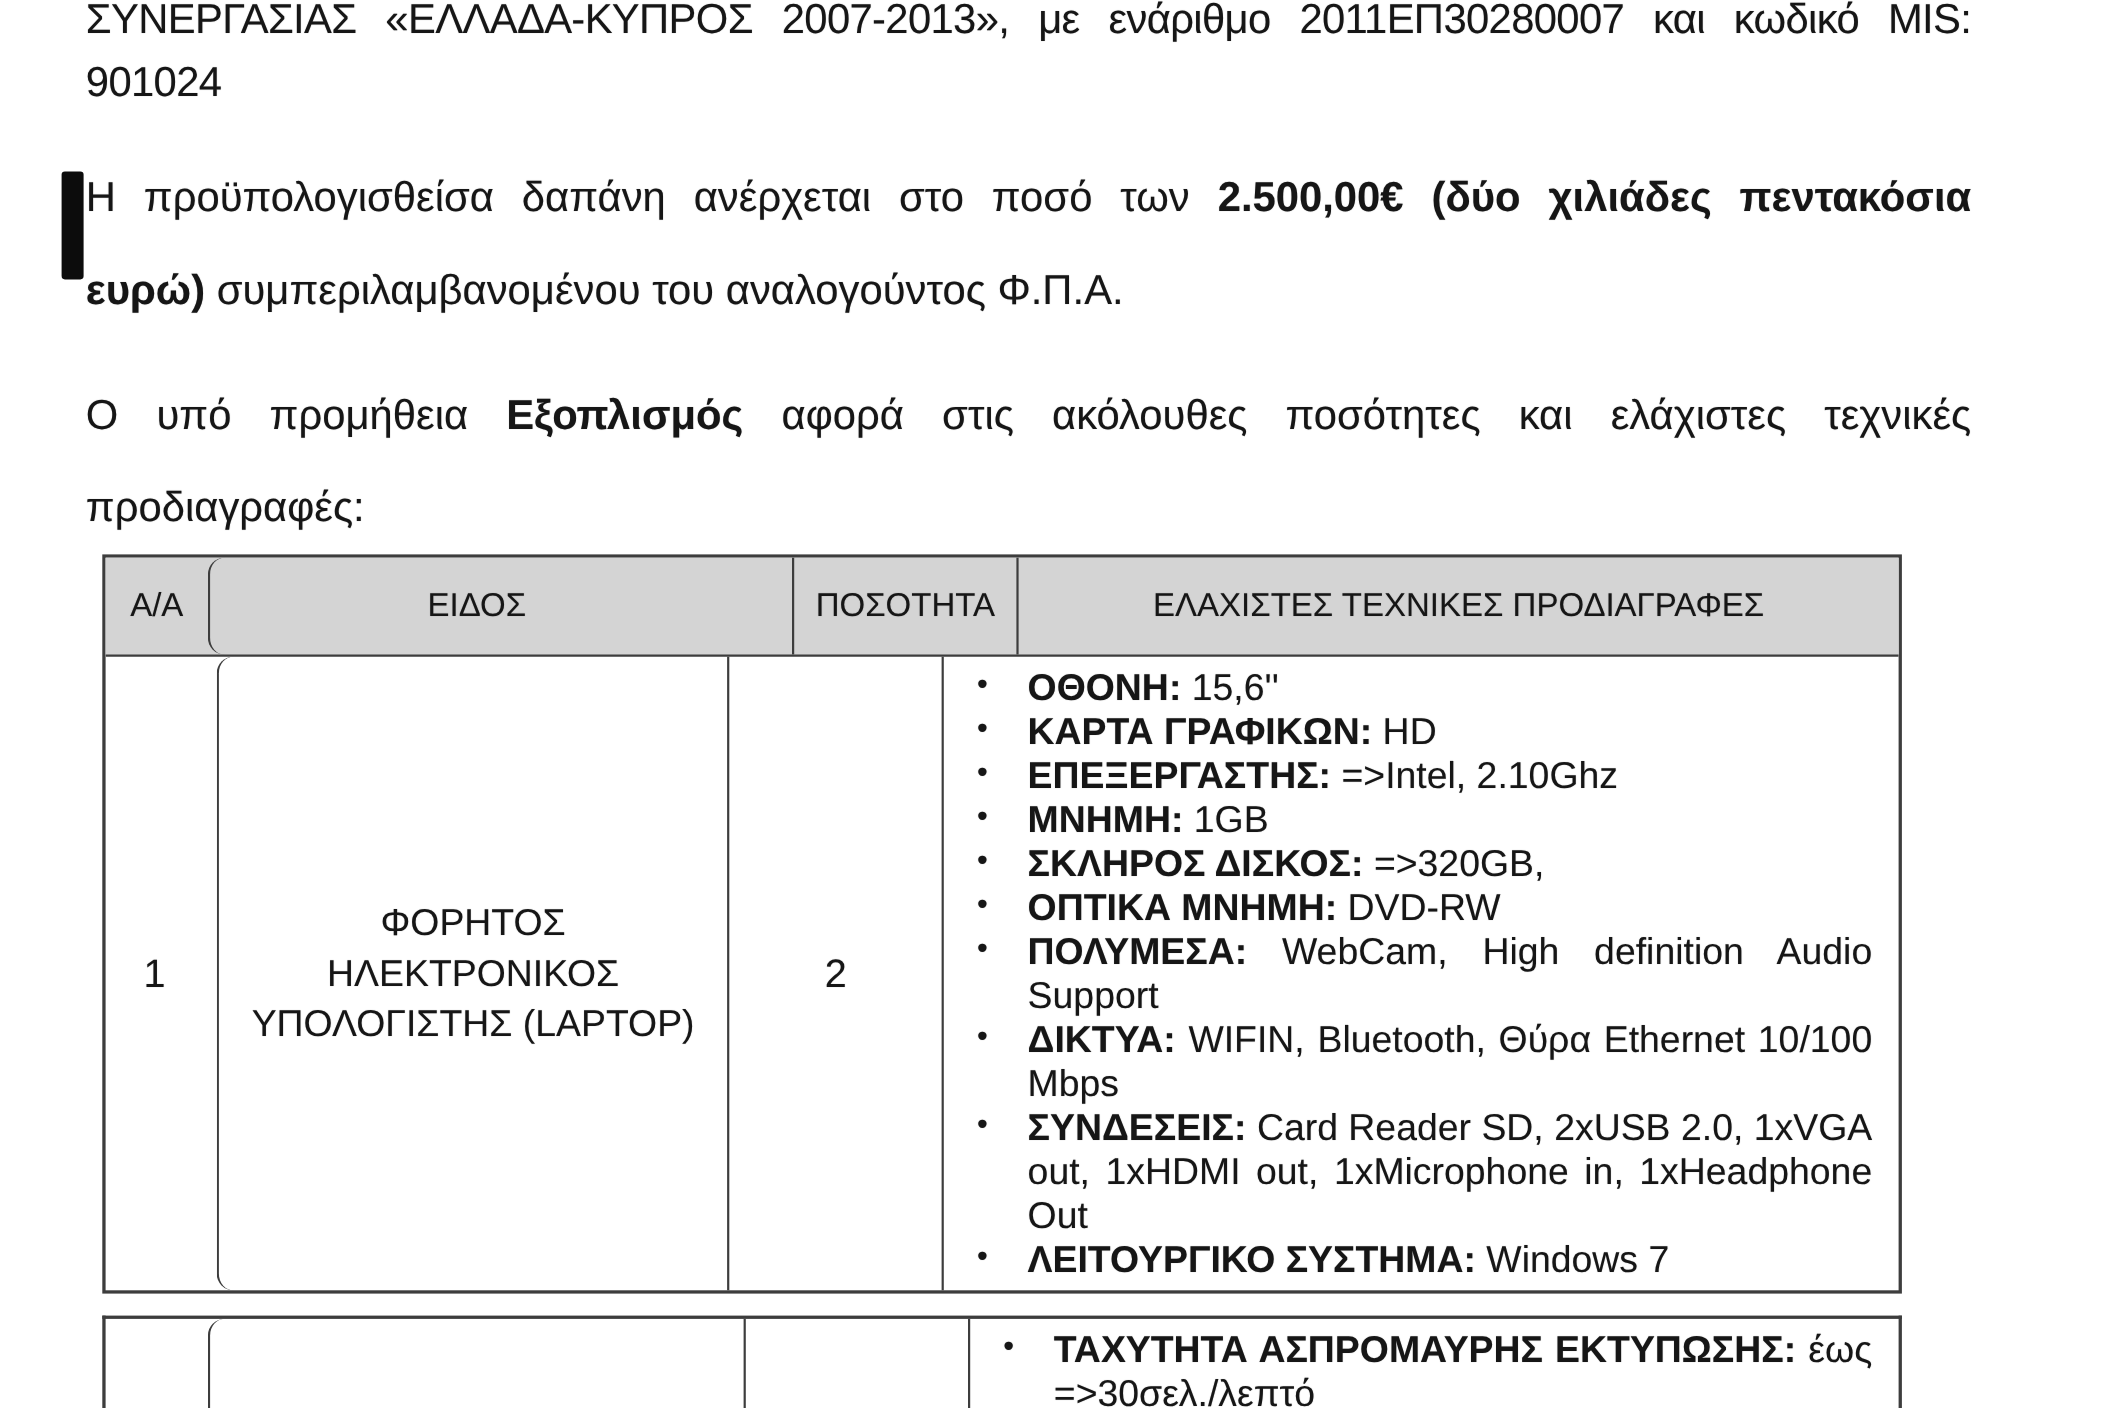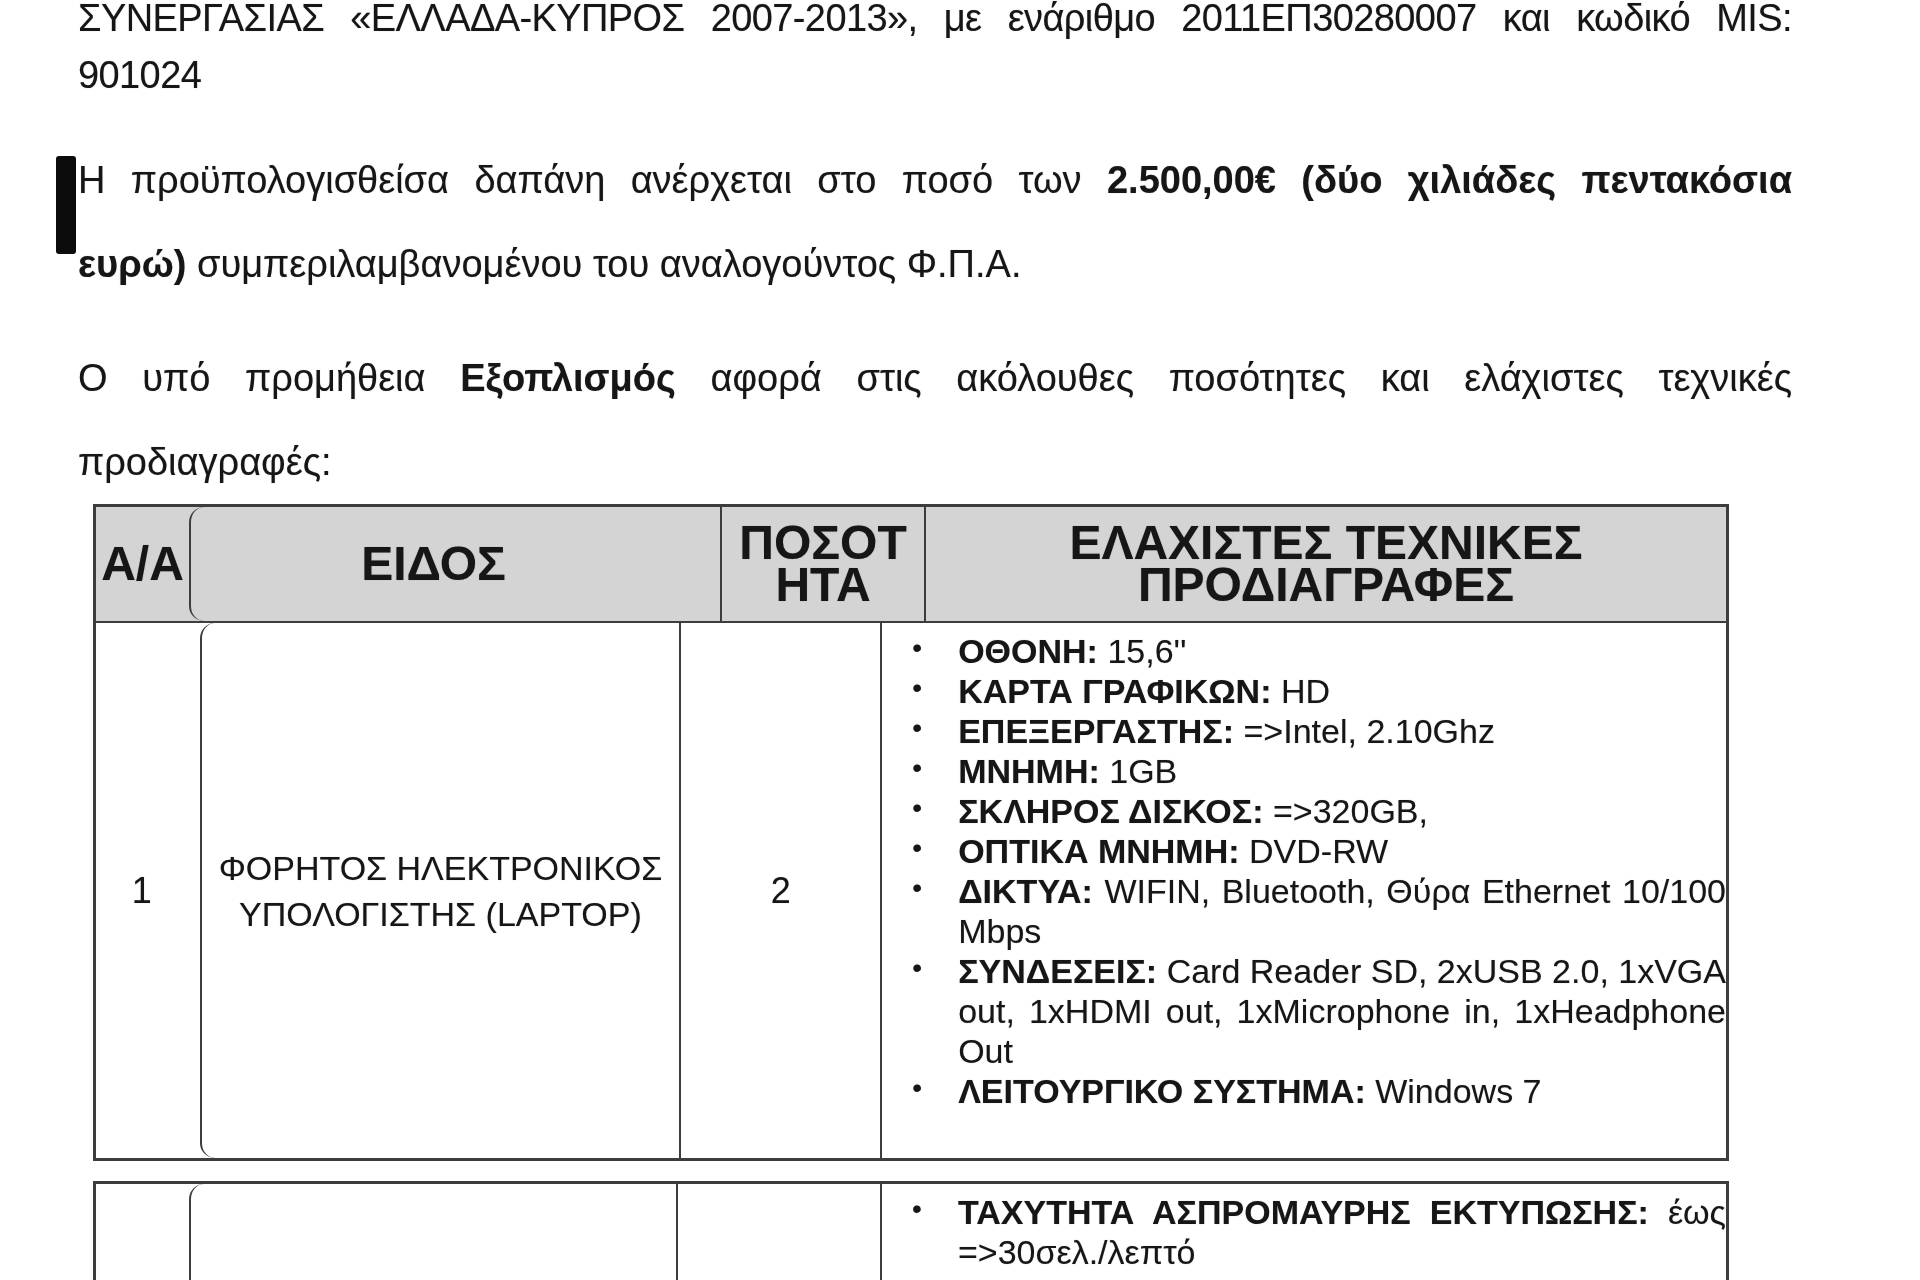--- a/index.html
+++ b/index.html
@@ -47,43 +47,43 @@
   .cell { border-left: 2px solid #3d3d3d; }
   .cell:first-child { border-left: none; }
   .c1 { width: 93px; }
   .c2 { width: 487px; border-radius: 15px; }
   .c3 { width: 204px; }
   .c4 { flex: 1; }
 
   .thead {
     background: #d4d4d4;
     border-bottom: 2px solid #3d3d3d;
-    height: 116px;
-    font-weight: bold;
-    font-size: 48px;
+    height: 90px;
+    font-weight: normal;
+    font-size: 30px;
     line-height: 42px;
   }
   .hc {
     display: flex; align-items: center; justify-content: center;
     text-align: center;
     padding: 0 4px;
   }
   .hc.c3 { padding: 0 14px; margin-left: 44px; }
   .hc.c3 span { word-break: break-all; }
 
   .tbody1 { min-height: 535px; }
   .cc {
     display: flex; align-items: center; justify-content: center;
     text-align: center;
     font-size: 36px;
   }
   .itemcell { font-size: 34px; line-height: 46px; font-weight: normal; margin-left: 12px; }
   .itemcell span { display: block; width: 100%; padding: 0 10px; }
 
-  .speccell { padding: 8px 0 8px 20px; font-size: 34px; }
+  .speccell { padding: 8px 24px 8px 20px; font-size: 34px; }
   ul.specs { margin: 0; padding: 0; list-style: none; line-height: 40px; }
   .specs li { position: relative; padding-left: 56px; }
   .specs li::before {
     content: "•";
     position: absolute; left: 10px; top: -3px;
     font-size: 28px;
   }
   .specs .l { min-height: 40px; }
 
   .gap { height: 20px; }
@@ -150,20 +150,24 @@
                 <div class="l"><span class="b">ΕΠΕΞΕΡΓΑΣΤΗΣ:</span><span> =&gt;Intel, 2.10Ghz</span></div>
               </li>
               <li>
                 <div class="l"><span class="b">ΜΝΗΜΗ:</span><span> 1GB</span></div>
               </li>
               <li>
                 <div class="l"><span class="b">ΣΚΛΗΡΟΣ ΔΙΣΚΟΣ:</span><span> =&gt;320GB,</span></div>
               </li>
               <li>
                 <div class="l"><span class="b">ΟΠΤΙΚΑ ΜΝΗΜΗ:</span><span> DVD-RW</span></div>
+              </li>
+              <li>
+                <div class="l jl"><span class="b">ΠΟΛΥΜΕΣΑ:</span><span> WebCam, High definition Audio</span></div>
+                <div class="l"><span>Support</span></div>
               </li>
               <li>
                 <div class="l jl"><span class="b">ΔΙΚΤΥΑ:</span><span> WIFIN, Bluetooth, Θύρα Ethernet 10/100</span></div>
                 <div class="l"><span>Mbps</span></div>
               </li>
               <li>
                 <div class="l jl"><span class="b">ΣΥΝΔΕΣΕΙΣ:</span><span> Card Reader SD, 2xUSB 2.0, 1xVGA</span></div>
                 <div class="l jl"><span>out, 1xHDMI out, 1xMicrophone in, 1xHeadphone</span></div>
                 <div class="l"><span>Out</span></div>
               </li>

